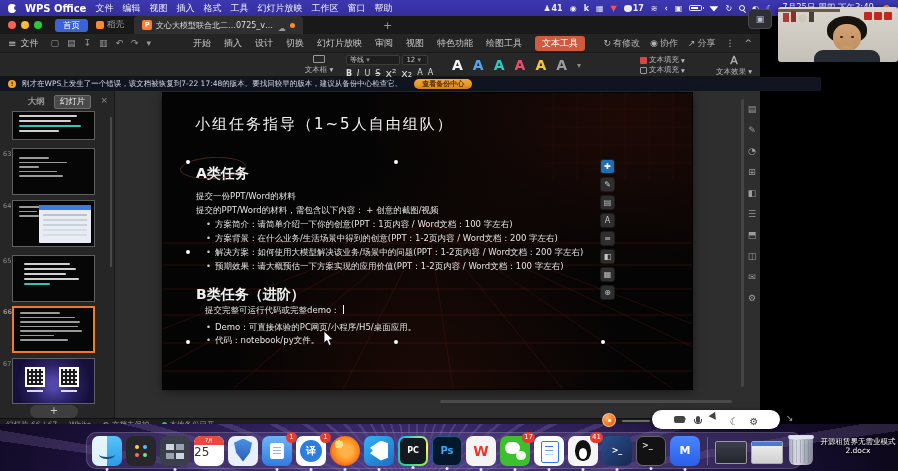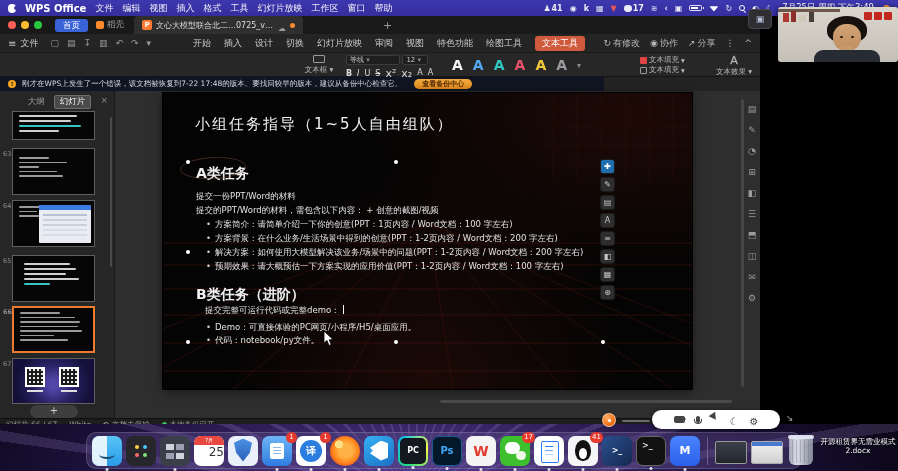--- a/index.html
+++ b/index.html
@@ -89,33 +89,33 @@
 .fillstack{position:absolute;left:640px;top:2px;white-space:nowrap;}
 .fillstack .row{display:flex;align-items:center;gap:2px;height:10px;}
 .sw{width:7px;height:7px;border-radius:1px;}
 .sw.f{background:#d44;}
 .sw.o{border:1px solid #999;}
 .effbtn{position:absolute;left:712px;top:1px;width:44px;text-align:center;}
 .effbtn .bigA{font-size:11px;color:#ddd;-webkit-text-stroke:.4px #888;display:block;}
 .effbtn .lb{display:block;margin-top:0;white-space:nowrap;}
 
 
-.notif{position:absolute;left:0;top:61px;width:604px;height:14px;background:#101521;display:flex;align-items:center;padding:0 8px;gap:6px;}
+.notif{position:absolute;left:0;top:61px;width:821px;height:14px;background:#101521;display:flex;align-items:center;padding:0 8px;gap:6px;}
 .warn{width:8px;height:8px;border-radius:50%;background:#f6a623;color:#201000;font-size:6px;font-weight:bold;text-align:center;line-height:8px;flex:none;}
 .warn::before{content:"!";}
 .nmsg{font-size:7.5px;color:#d6d9e4;white-space:nowrap;}
 .nbtn{margin-left:6px;height:10px;padding:0 8px;background:linear-gradient(#f4ac3f,#e08a1e);border-radius:5px;font-size:7px;font-weight:bold;color:#5c3008;line-height:10px;white-space:nowrap;}
 
 
 .workarea{position:absolute;left:0;top:75px;width:760px;height:327px;background:#2e2e2e;}
 
 
 .sidebar{position:absolute;left:0;top:0;width:115px;height:327px;background:#262626;border-right:1px solid #191919;}
 .shead{position:relative;height:20px;display:flex;align-items:center;justify-content:center;gap:4px;padding-top:2px;}
-.sp1{font-size:8.5px;color:#9a9a9a;padding:1px 5px;}
+.sp1{font-size:8.5px;color:#9a9a9a;padding:1px 5px;font-weight:bold;}
 .sp2{font-size:8.5px;color:#f0f0f0;background:#4a4a4a;border:1px solid #6e6e6e;border-radius:2px;padding:0 5px;}
 .sclose{position:absolute;right:6px;top:4px;color:#8a8a8a;font-size:9px;}
 .snum{position:absolute;left:3px;font-size:6.5px;color:#8c8c8c;}
 .th{position:absolute;left:12px;width:83px;background:#060606;border:1px solid #5f5f5f;overflow:hidden;}
 .th.sel{border:2px solid #ec7c2c;}
 .ln{height:2px;background:#cfcfcf;margin:3px 4px 0 6px;border-radius:1px;}
 .ln.cy{background:#35c5c0;}
 .ln.b{margin-left:11px;}
 .ln.t1{height:1.5px;background:#9a9a9a;}
 .shot{position:absolute;right:3px;top:4px;width:52px;height:38px;background:#e9edf3;border-radius:1px;}
@@ -204,21 +204,21 @@
 .dklbl{position:absolute;inset:0;display:flex;align-items:center;justify-content:center;font-weight:bold;}
 [data-name="dock-app-finder"]{background:linear-gradient(180deg,#58c4f7,#2a9ce8);}
 [data-name="dock-app-finder"]::before{content:"";position:absolute;left:0;top:0;width:50%;height:100%;background:rgba(255,255,255,.85);border-radius:7px 0 0 7px;}
 [data-name="dock-app-finder"]::after{content:"";position:absolute;left:7px;bottom:7px;width:16px;height:7px;border-bottom:2px solid #1b4f72;border-radius:50%;}
 [data-name="dock-app-launchpad"]{background:#26262b;}
 [data-name="dock-app-launchpad"]::before{content:"";position:absolute;left:9px;top:9px;width:4px;height:4px;border-radius:50%;background:#ffcf4d;box-shadow:8px 0 0 #4dc3ff,0 8px 0 #ff6b6b,8px 8px 0 #7ee07e;}
 [data-name="dock-app-window-manager"]{background:#3a3f4a;}
 [data-name="dock-app-window-manager"]::before{content:"";position:absolute;left:6px;top:8px;width:8px;height:6px;background:#cfd4de;box-shadow:10px 0 0 #9aa2b2,0 9px 0 #9aa2b2,10px 9px 0 #cfd4de;}
 [data-name="dock-app-calendar"]{background:#fff;}
 .calstrip{position:absolute;left:0;top:0;width:100%;height:9px;background:#e8483f;border-radius:7px 7px 0 0;color:#fff;font-size:5px;text-align:center;line-height:9px;}
-.calday{position:absolute;left:0;top:9px;width:100%;text-align:right;font-size:12px;color:#333;}
+.calday{position:absolute;left:0;top:9px;width:100%;text-align:left;font-size:12px;color:#333;}
 [data-name="dock-app-security"]{background:#e9f0fb;}
 [data-name="dock-app-security"]::before{content:"";position:absolute;left:6px;top:3px;width:18px;height:23px;background:linear-gradient(#4a90e2,#2b5fb8);clip-path:polygon(50% 0,100% 18%,88% 62%,50% 100%,12% 62%,0 18%);}
 [data-name="dock-app-mail"]{background:linear-gradient(#6db5f7,#2f7ce0);}
 [data-name="dock-app-mail"]::before{content:"";position:absolute;left:8px;top:7px;width:14px;height:16px;background:#fff;border-radius:2px;}
 [data-name="dock-app-mail"]::after{content:"";position:absolute;left:11px;top:11px;width:8px;height:1.5px;background:#8fb8e8;box-shadow:0 3px 0 #8fb8e8,0 6px 0 #8fb8e8;}
 [data-name="dock-app-translate"]{background:#fff;}
 [data-name="dock-app-translate"]::before{content:"";position:absolute;left:4px;top:4px;width:22px;height:22px;border-radius:50%;background:#2b7de0;}
 [data-name="dock-app-translate"] .dklbl{color:#fff;font-size:10px;}
 [data-name="dock-app-firefox"]{border-radius:50%;background:radial-gradient(circle at 30% 28%,#ffe08a 0 13%,transparent 14%),radial-gradient(circle at 52% 48%,#ffb347 0 28%,#ff8a1e 55%,#e8551e 78%,#c23a1a);}
 [data-name="dock-app-vscode"]{background:linear-gradient(145deg,#35b2f5,#1b6fc4);}

